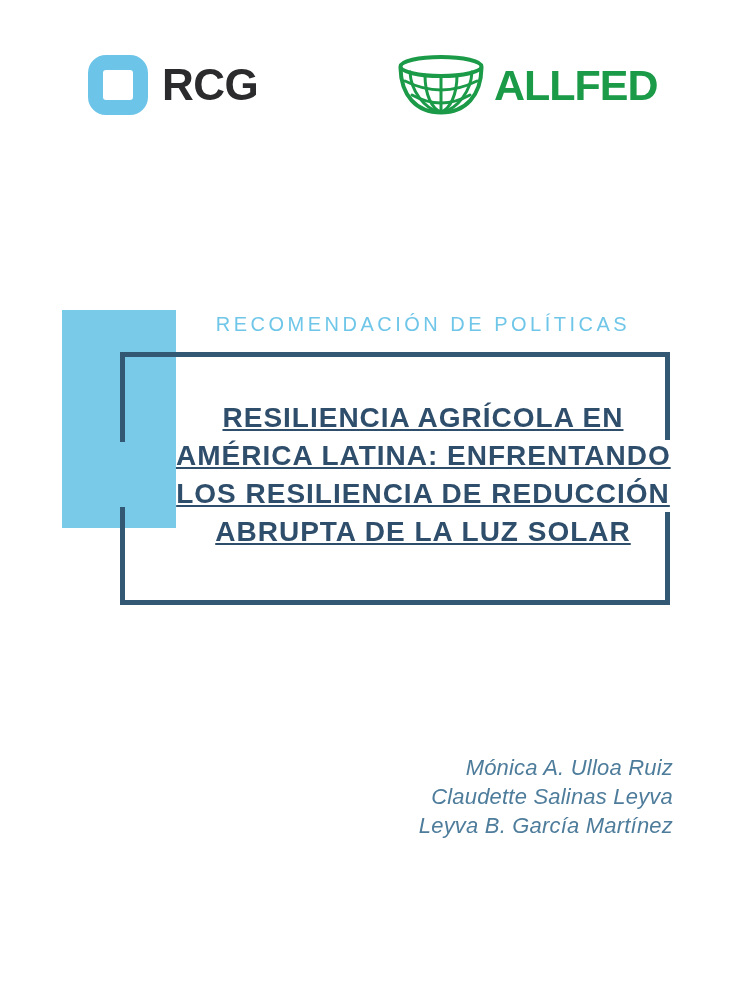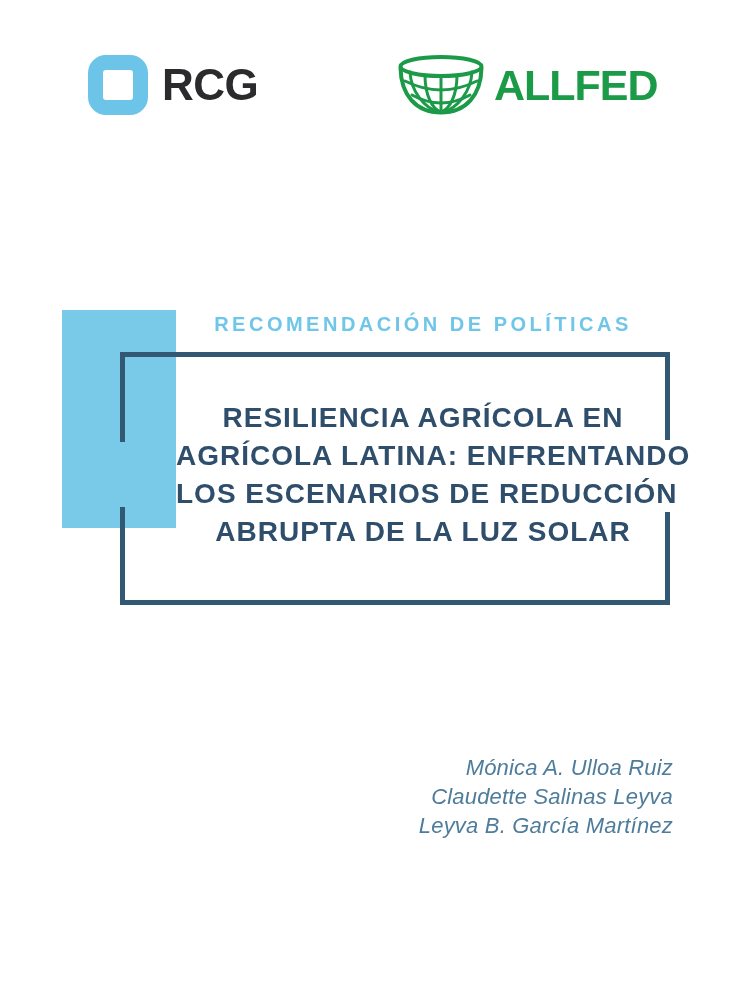--- a/index.html
+++ b/index.html
@@ -68,35 +68,36 @@
   .f-right-a { right: 0; top: 0;     width: 5px; height: 88px; }
   .f-right-b { right: 0; top: 160px; width: 5px; bottom: 0; }
 
   
   .eyebrow {
     position: absolute;
     left: 176px; top: 313px;
     width: 494px;
     text-align: center;
     font-size: 20px;
-    font-weight: bold;
+    font-weight: normal;
     letter-spacing: 3.5px;
     color: #6FC6E8;
     white-space: nowrap;
   }
   .title {
     position: absolute;
     left: 176px; top: 399px;
     width: 494px;
     text-align: center;
     font-size: 28px;
     font-weight: bold;
     letter-spacing: 1px;
     line-height: 38px;
     color: #2E4E6B;
+    text-decoration: underline;
   }
   .title-line { white-space: nowrap; }
 
   
   .authors {
     position: absolute;
     right: 69px; top: 753px;
     text-align: right;
     font-size: 22px;
     line-height: 29px;
@@ -138,22 +139,22 @@
     <span class="fb f-left-a"></span>
     <span class="fb f-left-b"></span>
     <span class="fb f-right-a"></span>
     <span class="fb f-right-b"></span>
   </div>
 
   <div class="eyebrow">RECOMENDACIÓN DE POLÍTICAS</div>
 
   <div class="title">
     <div class="title-line">RESILIENCIA AGRÍCOLA EN</div>
-    <div class="title-line">AGRÍCOLA LATINA: ENFRENTANDO</div>
-    <div class="title-line">LOS ESCENARIOS DE REDUCCIÓN</div>
+    <div class="title-line">AMÉRICA LATINA: ENFRENTANDO</div>
+    <div class="title-line">LOS RESILIENCIA DE REDUCCIÓN</div>
     <div class="title-line">ABRUPTA DE LA LUZ SOLAR</div>
   </div>
 
   <div class="authors">
     <div class="author">Mónica A. Ulloa Ruiz</div>
     <div class="author">Claudette Salinas Leyva</div>
     <div class="author">Leyva B. García Martínez</div>
   </div>
 
 </div>

